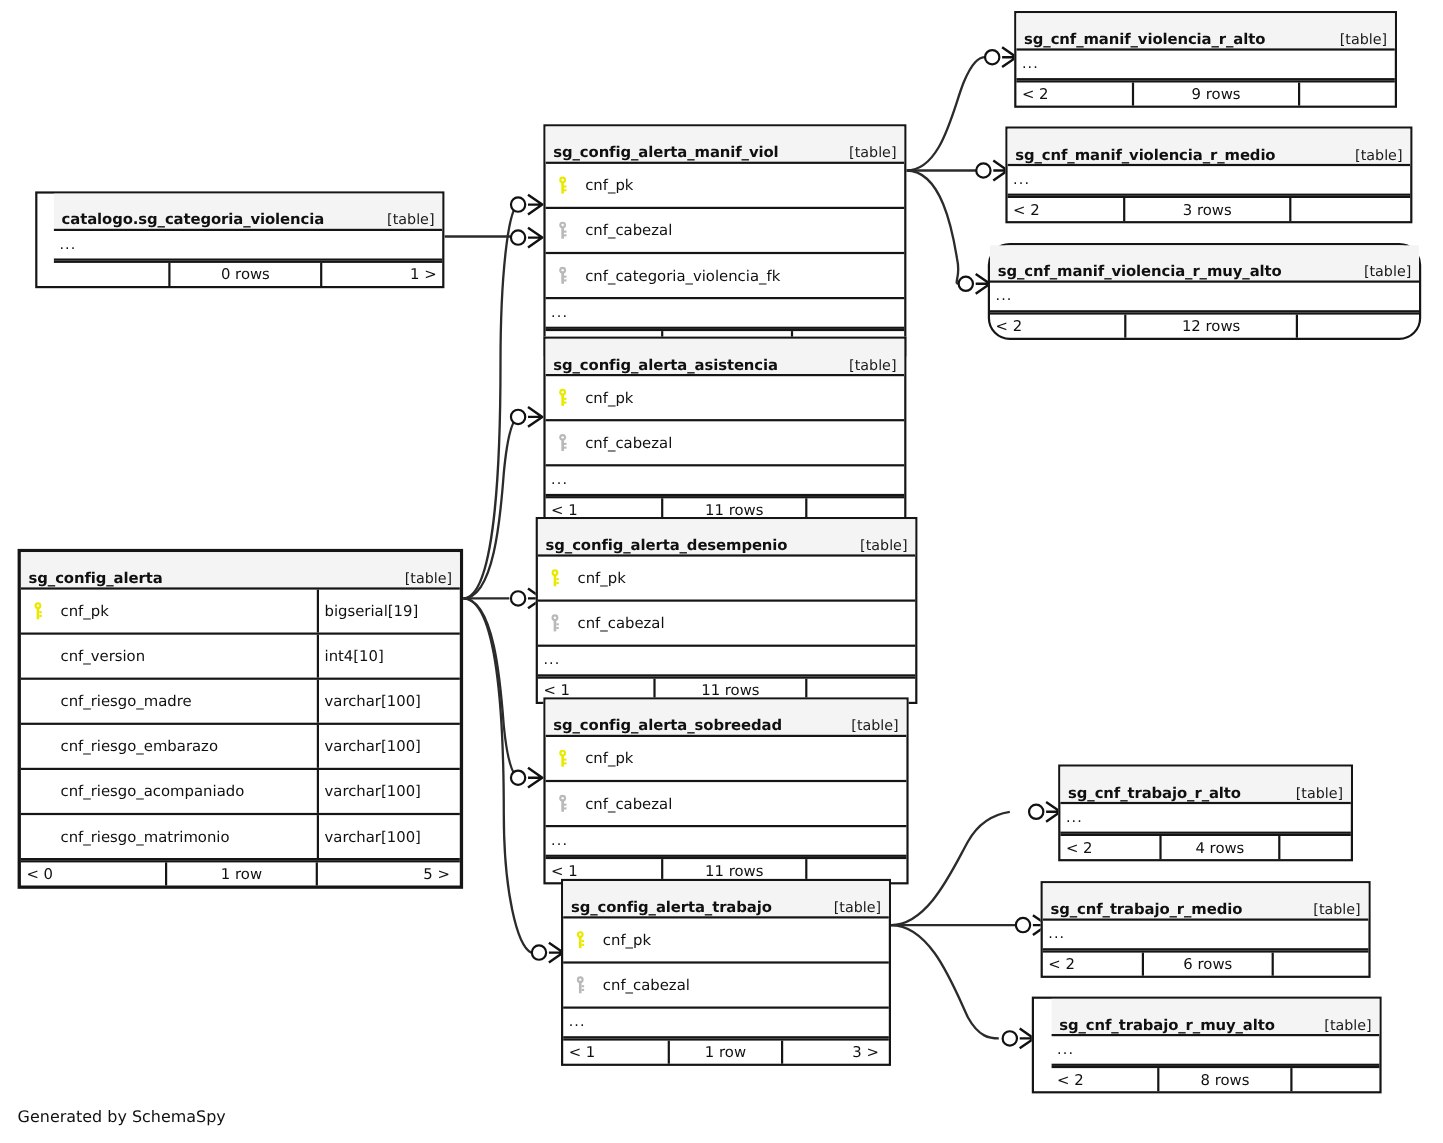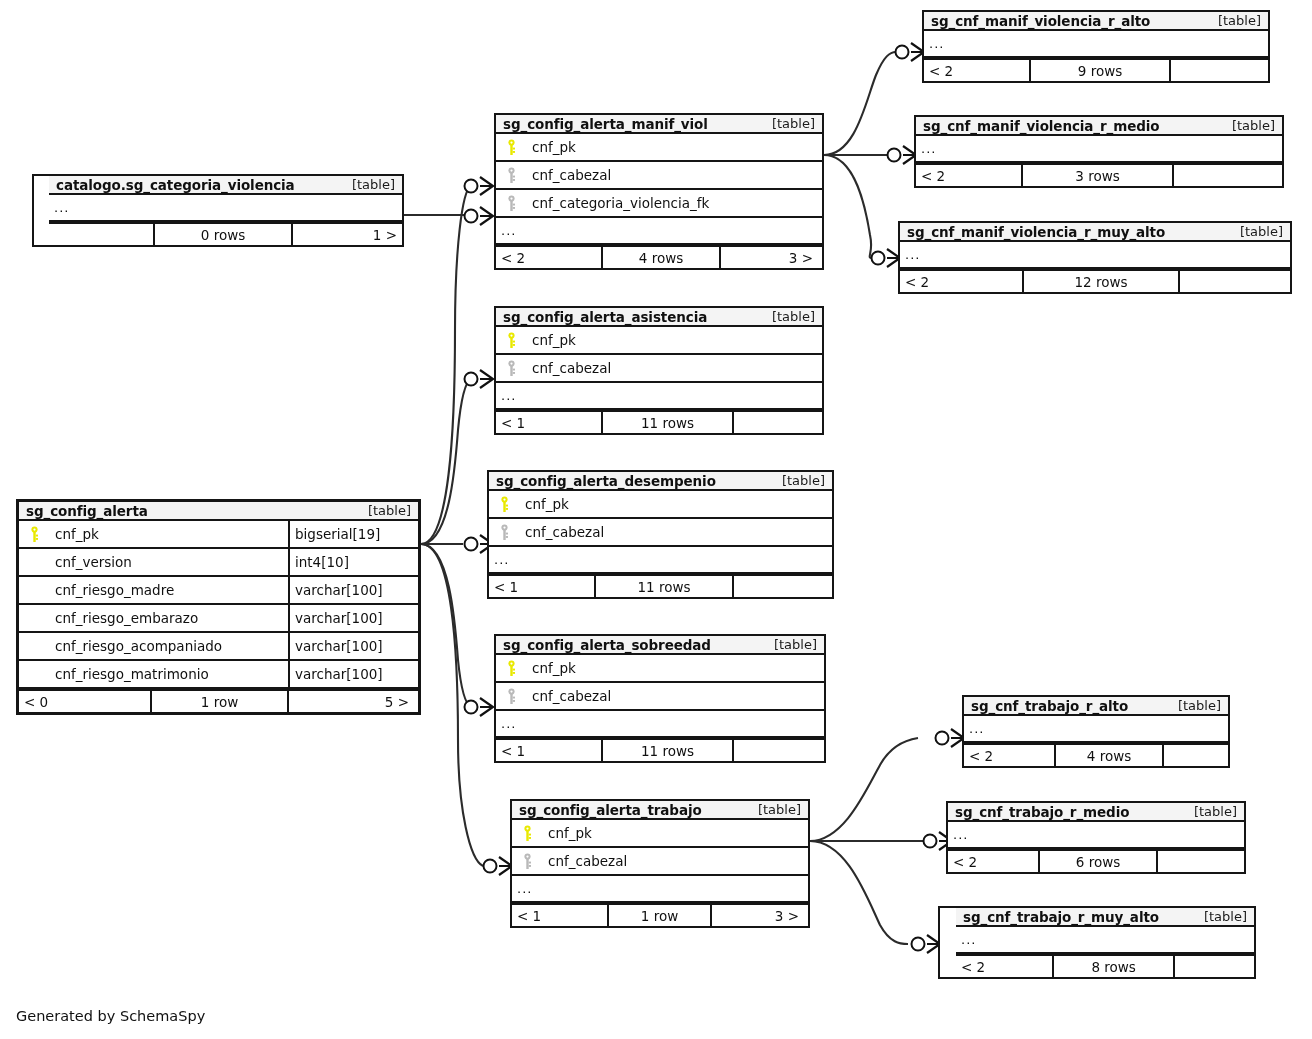--- a/index.html
+++ b/index.html
@@ -19,43 +19,43 @@
     box-sizing:border-box;
     border:2px solid #151515;
     background:#ffffff;
     font-size:13.5px;
     color:#101010;
   }
   .tbl.thick{border-width:3px;}
 
   .hdr{
     box-sizing:border-box;
-    height:19px;
+    height:34px;
     background:#f4f4f4;
     border-bottom:2px solid #151515;
-    display:flex;align-items:center;
+    display:flex;align-items:flex-end;
     padding:0 7px;
     white-space:nowrap;
   }
   .hdr .tname{
     font-weight:bold;
     font-size:13.5px;
     letter-spacing:-.1px;
     flex:0 0 auto;
   }
   .hdr .ttag{
     margin-left:auto;
     font-size:13px;
     color:#1a1a1a;
     padding-left:14px;
   }
 
   .row{
     box-sizing:border-box;
-    height:28px;
+    height:41px;
     border-bottom:2px solid #151515;
     display:flex;align-items:center;
     white-space:nowrap;
     position:relative;
   }
   .row:last-child{border-bottom:none;}
   .row .colname{padding-left:6px;font-size:13.5px;}
   .row .coltype{
     box-sizing:border-box;
     border-left:2px solid #151515;
@@ -412,39 +412,39 @@
       <div class="tbl" style="left: 922px; top: 10px; width: 348px;">
         <div class="hdr">
           <span class="tname">sg_cnf_manif_violencia_r_alto</span>
           <span class="ttag">[table]</span>
         </div>
         <div class="row dots">
           <span class="colname">...</span>
         </div>
         <div class="ftr">
           <div class="f1" style="width:105px">&lt; 2</div>
-          <div class="f2" style="width:142px">9 rows</div>
+          <div class="f2" style="width:153px">9 rows</div>
           <div class="f3" style="width:82px"></div>
         </div>
       </div>
       <div class="tbl" style="left: 914px; top: 115px; width: 370px;">
         <div class="hdr">
           <span class="tname">sg_cnf_manif_violencia_r_medio</span>
           <span class="ttag">[table]</span>
         </div>
         <div class="row dots">
           <span class="colname">...</span>
         </div>
         <div class="ftr">
           <div class="f1" style="width:105px">&lt; 2</div>
           <div class="f2" style="width:153px">3 rows</div>
           <div class="f3" style="width:104px"></div>
         </div>
       </div>
-      <div class="tbl" style="left: 898px; top: 221px; width: 394px;">
+      <div class="tbl" style="left: 898px; top: 221px; width: 394px; border-radius: 20px;">
         <div class="hdr">
           <span class="tname">sg_cnf_manif_violencia_r_muy_alto</span>
           <span class="ttag">[table]</span>
         </div>
         <div class="row dots">
           <span class="colname">...</span>
         </div>
         <div class="ftr">
           <div class="f1" style="width:122px">&lt; 2</div>
           <div class="f2" style="width:158px">12 rows</div>

